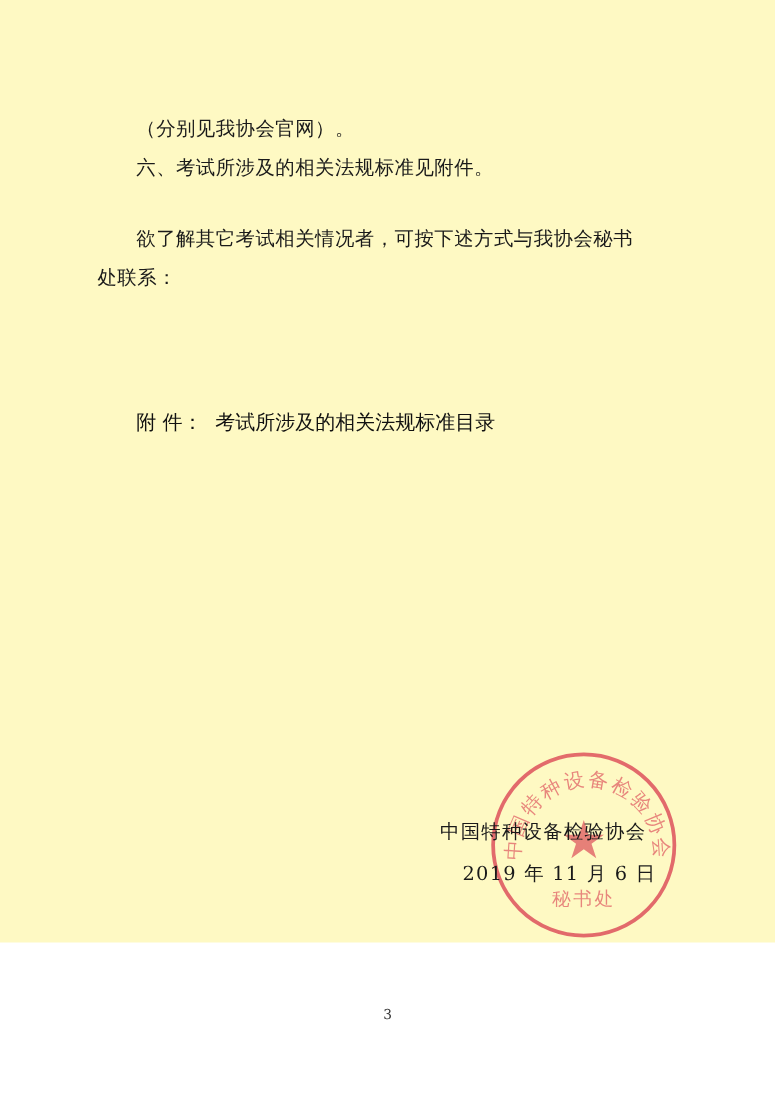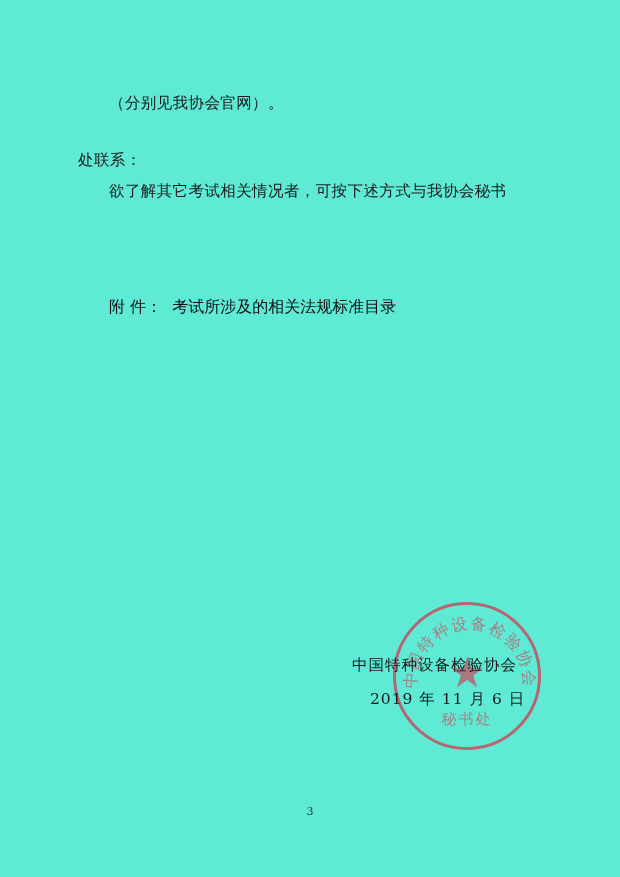--- a/index.html
+++ b/index.html
@@ -13,22 +13,22 @@
     font-family: "DejaVu Serif", "Liberation Serif", serif;
     color: #111111;
     position: relative;
     overflow: hidden;
   }
   .page {
     position: absolute;
     left: 0;
     top: 0;
     width: 620px;
-    height: 877px;
-    background: #5eead4;
+    height: 754px;
+    background: #fef9c3;
     box-sizing: border-box;
   }
   .content {
     position: absolute;
     left: 78px;
     top: 88px;
     width: 470px;
   }
   .line {
     font-size: 15.5px;
@@ -140,25 +140,26 @@
   }
 </style>
 </head>
 <body>
 
 <div class="page">
 
   <div class="content">
 
     <div class="line indent2">（分别见我协会官网）。</div>
+    <div class="line indent2">六、考试所涉及的相关法规标准见附件。</div>
 
     <div class="spacer-md"></div>
 
+    <div class="line indent2">欲了解其它考试相关情况者，可按下述方式与我协会秘书</div>
     <div class="line indent1">处联系：</div>
-    <div class="line indent2">欲了解其它考试相关情况者，可按下述方式与我协会秘书</div>
 
     <div class="spacer-sm"></div>
 
 
     <div class="spacer-lg"></div>
     <div class="spacer-md"></div>
 
     <div class="attach-line">附 件：  考试所涉及的相关法规标准目录</div>
 
   </div>

